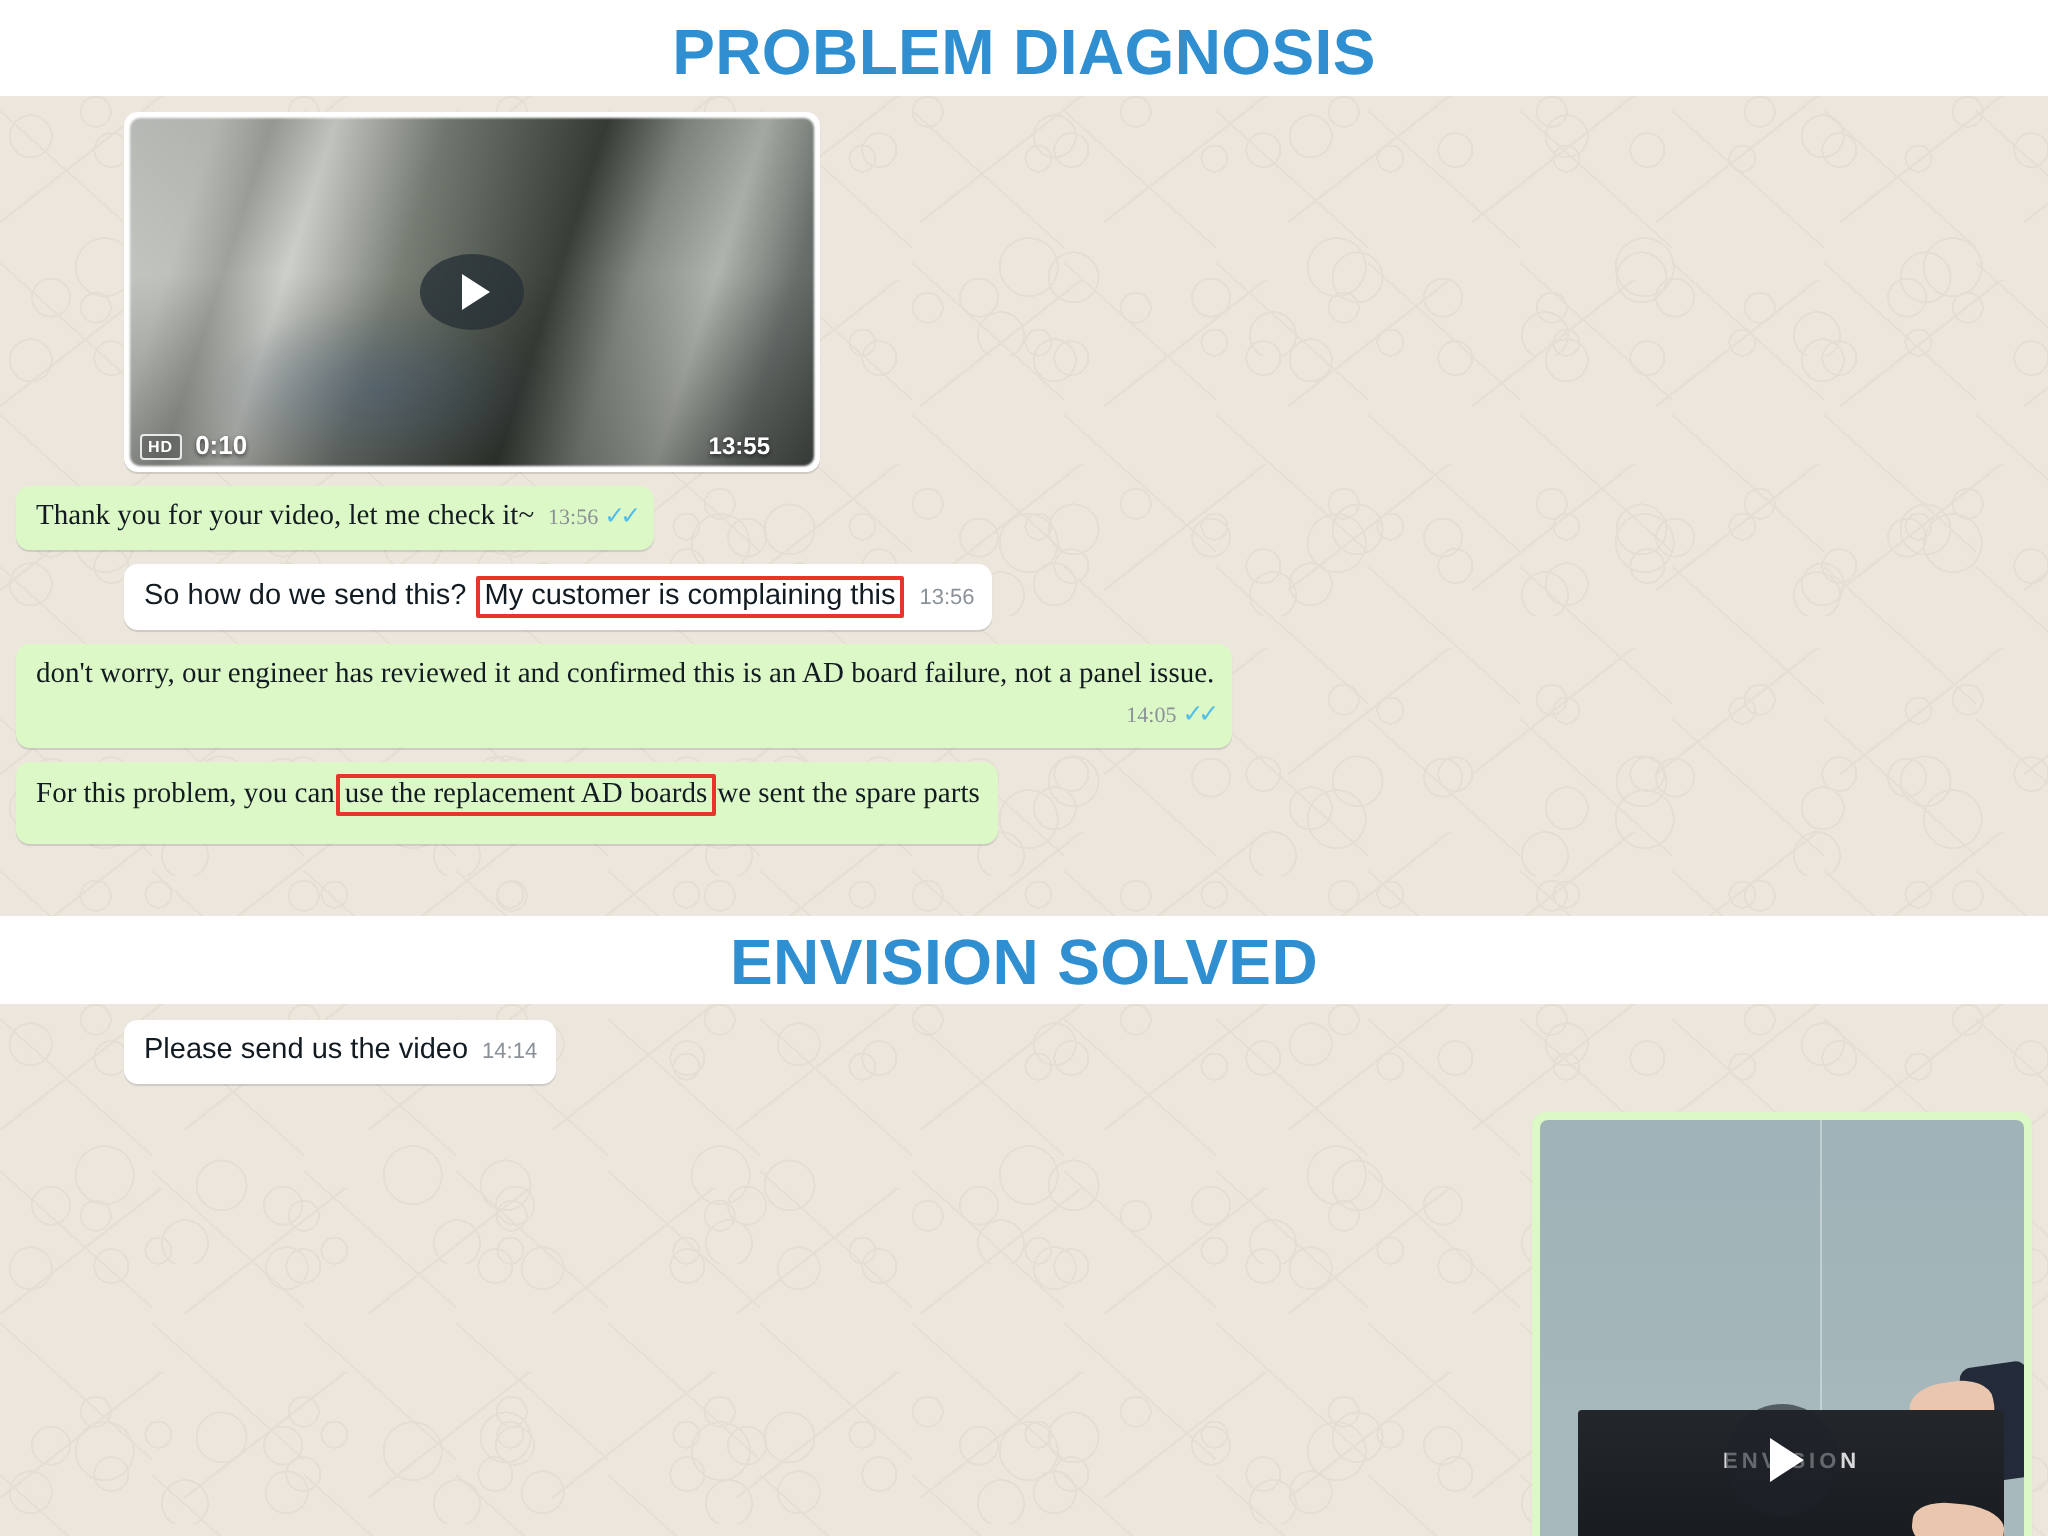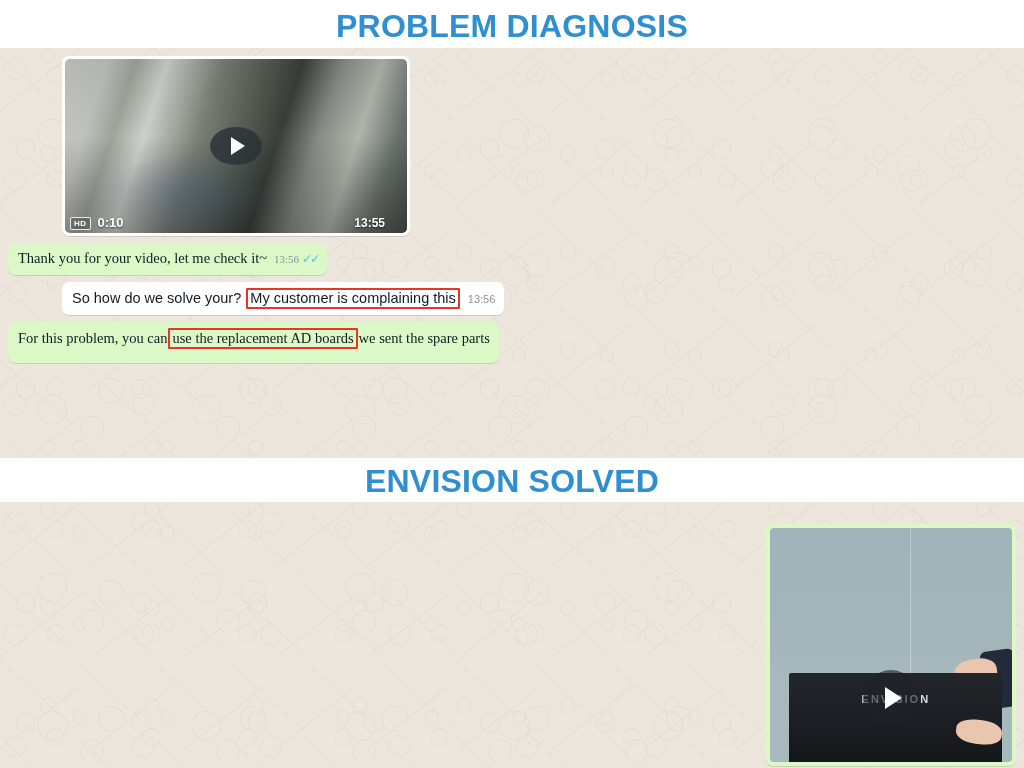--- a/index.html
+++ b/index.html
@@ -266,44 +266,55 @@
     </div>
 
     <div class="row right">
       <div class="bubble out">
         <span class="bubble-text">Thank you for your video, let me check it~</span><span class="meta"><span>13:56</span><span class="ticks">✓✓</span></span>
       </div>
     </div>
 
     <div class="row left" style="padding-left:62px;">
       <div class="bubble in">
-        <span class="bubble-text">So how do we solve your?</span>
+        <span class="bubble-text">So how do we send this?</span>
         <span class="hl">My customer is complaining this</span><span class="meta">13:56</span>
       </div>
     </div>
 
+    <div class="row right">
+      <div class="bubble out" style="max-width:624px;">
+        <span class="bubble-text">don't worry, our engineer has reviewed it and confirmed this is an AD board failure, not a panel issue.</span>
+        <span class="meta block"><span>14:05</span><span class="ticks">✓✓</span></span>
+      </div>
+    </div>
 
     <div class="row right">
       <div class="bubble out" style="max-width:562px;padding-bottom:4px;">
         <div style="margin-bottom:10px;">
           <span class="bubble-text">For this problem, you can</span><span class="hl">use the replacement AD boards</span><span class="bubble-text">we sent the spare parts</span>
         </div>
 
       </div>
     </div>
 
   </div>
 </div>
 
 <div class="section-title" id="title-solved">ENVISION SOLVED</div>
 
 <div class="chat-panel" id="chat-solved">
   <div class="doodles"></div>
   <div class="chat-inner">
 
+    <div class="row left" style="padding-left:62px;">
+      <div class="bubble in">
+        <span class="bubble-text">Please send us the video</span><span class="meta">14:14</span>
+      </div>
+    </div>
 
     <div class="video-row2">
       <div class="video-bubble2">
         <div class="video-thumb2">
           <div class="wall-seam"></div>
           <div class="sleeve"></div>
           <div class="hand hand-top"></div>
           <div class="monitor">
             <div class="monitor-logo">ENVISION</div>
           </div>

